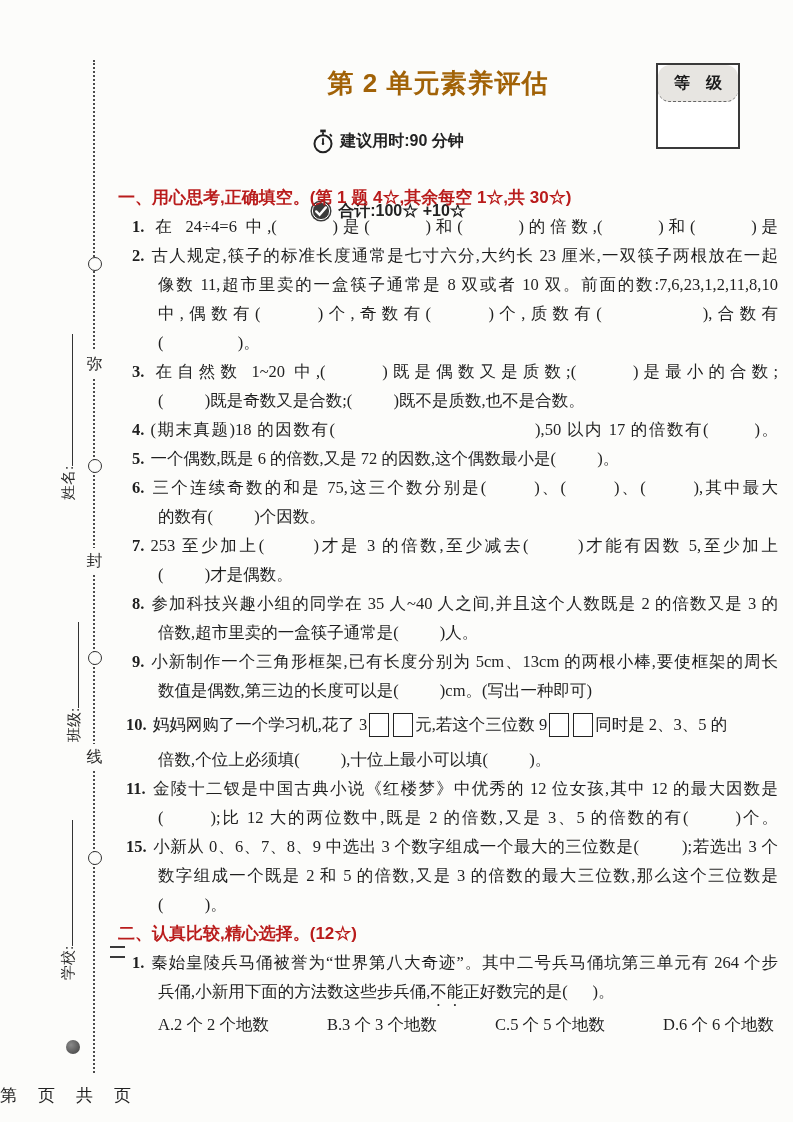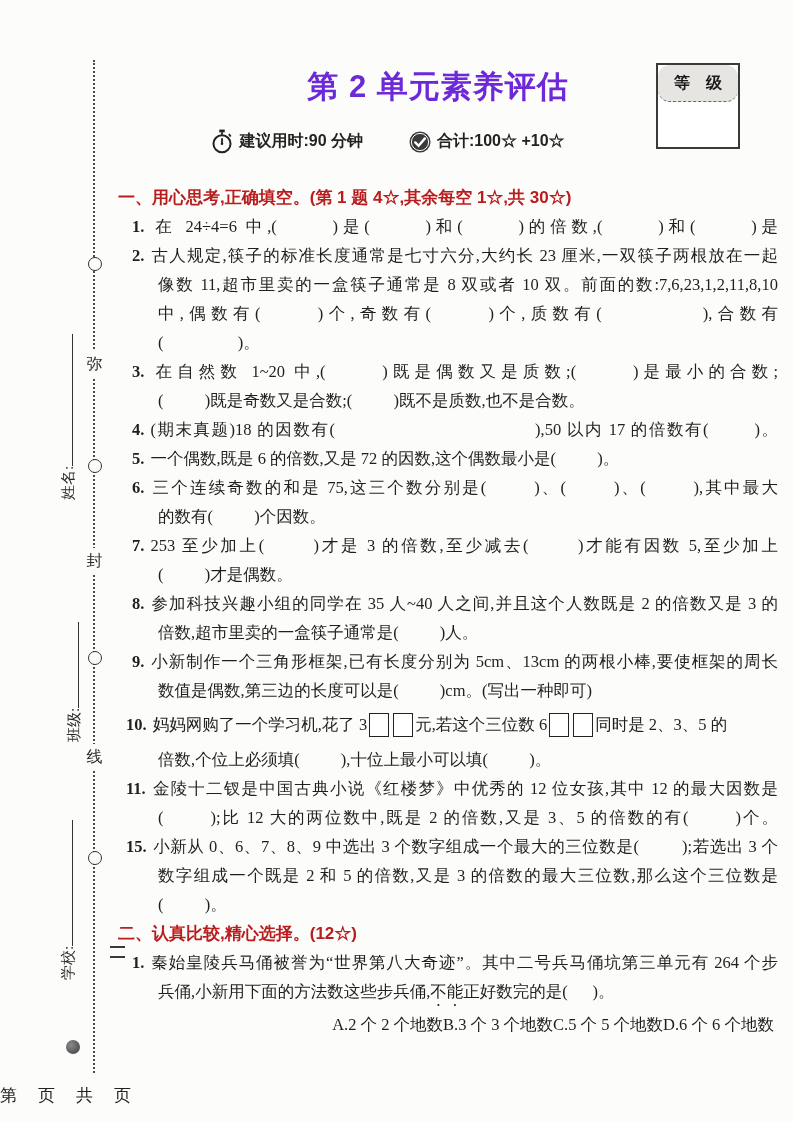--- a/index.html
+++ b/index.html
@@ -4,27 +4,27 @@
 <style>
   html,body { margin:0; padding:0; background:#ffffff; }
   .page {
     position:relative; width:793px; height:1122px; margin:0 auto;
     background:#fcfcfa; overflow:hidden;
     font-family:"Liberation Serif", serif; color:#222;
   }
   
   .title {
     position:absolute; left:118px; top:66px; width:640px;
-    text-align:center; font-size:31px; font-weight:bold; letter-spacing:1px;
-    font-family:"Liberation Sans", sans-serif; color:#6d28d9;
+    text-align:center; font-size:26px; font-weight:bold; letter-spacing:1px;
+    font-family:"Liberation Sans", sans-serif; color:#a16207;
   }
   .meta-row {
     position:absolute; left:118px; top:129px; width:540px;
     display:flex; justify-content:center; align-items:center; gap:46px;
-    font-family:"Liberation Sans", sans-serif; font-weight:bold; font-size:16px;
+    font-family:"Liberation Sans", sans-serif; font-weight:bold; font-size:16px;flex-direction:column;
   }
   .meta-item { display:flex; align-items:center; gap:6px; }
   .grade-box {
     position:absolute; left:656px; top:63px; width:84px; height:86px;
     border:2px solid #3a3a3a; background:#fff; box-sizing:border-box;
   }
   .grade-box .gb-head {
     height:36px; background:#e7e5e1; border-bottom:1.5px dashed #666;
     display:flex; align-items:center; justify-content:center;
     font-family:"Liberation Sans", sans-serif; font-weight:bold; font-size:16px; color:#1b1b1b;border-radius:12px;
@@ -50,21 +50,21 @@
   .cont { padding-left:40px; }
   .first { padding-left:14px; }
   .first2 { padding-left:8px; }
   .qnum { font-weight:bold; margin-right:6px; }
   .just { text-align:justify; text-align-last:justify; }
   .tall { line-height:40px; min-height:40px; }
   .sq { display:inline-block; width:20px; height:24px; border:1.6px solid #222; box-sizing:border-box;
         vertical-align:middle; margin:0 2px 3px 2px; background:#fff; }
   .emph { -webkit-text-emphasis:dot #222; -webkit-text-emphasis-position:under right;
           text-emphasis:dot #222; text-emphasis-position:under right; }
-  .options { display:flex; justify-content:flex-end; padding-right:4px; }
+  .options { display:flex; justify-content:space-between; padding-right:4px; }
   
   .footer { position:absolute; left:0; top:1084px; width:100%; text-align:left;
             font-family:"Liberation Sans", sans-serif; font-size:17px; letter-spacing:2px; color:#222; }
   svg { display:block; }
 </style>
 </head>
 <body>
 
 <div class="page">
 
@@ -146,21 +146,21 @@
     <div class="ln first just"><span class="qnum">7.</span><span>253 至少加上(　　 )才是 3 的倍数,至少减去(　　 )才能有因数 5,至少加上</span></div>
     <div class="ln cont">(　　 )才是偶数。</div>
 
     <div class="ln first just"><span class="qnum">8.</span><span>参加科技兴趣小组的同学在 35 人~40 人之间,并且这个人数既是 2 的倍数又是 3 的</span></div>
     <div class="ln cont">倍数,超市里卖的一盒筷子通常是(　　 )人。</div>
 
     <div class="ln first just"><span class="qnum">9.</span><span>小新制作一个三角形框架,已有长度分别为 5cm、13cm 的两根小棒,要使框架的周长</span></div>
     <div class="ln cont">数值是偶数,第三边的长度可以是(　　 )cm。(写出一种即可)</div>
 
     <div class="ln first2 tall">
-      <span class="qnum">10.</span><span>妈妈网购了一个学习机,花了 3</span><span class="sq"></span><span class="sq"></span><span>元,若这个三位数 6</span><span class="sq"></span><span class="sq"></span><span>同时是 2、3、5 的</span>
+      <span class="qnum">10.</span><span>妈妈网购了一个学习机,花了 3</span><span class="sq"></span><span class="sq"></span><span>元,若这个三位数 9</span><span class="sq"></span><span class="sq"></span><span>同时是 2、3、5 的</span>
     </div>
     <div class="ln cont">倍数,个位上必须填(　　 ),十位上最小可以填(　　 )。</div>
 
     <div class="ln first2 just"><span class="qnum">11.</span><span>金陵十二钗是中国古典小说《红楼梦》中优秀的 12 位女孩,其中 12 的最大因数是</span></div>
     <div class="ln cont just">(　　 );比 12 大的两位数中,既是 2 的倍数,又是 3、5 的倍数的有(　　 )个。</div>
 
     <div class="ln first2 just"><span class="qnum">15.</span><span>小新从 0、6、7、8、9 中选出 3 个数字组成一个最大的三位数是(　　 );若选出 3 个</span></div>
     <div class="ln cont just">数字组成一个既是 2 和 5 的倍数,又是 3 的倍数的最大三位数,那么这个三位数是</div>
     <div class="ln cont">(　　 )。</div>
 

